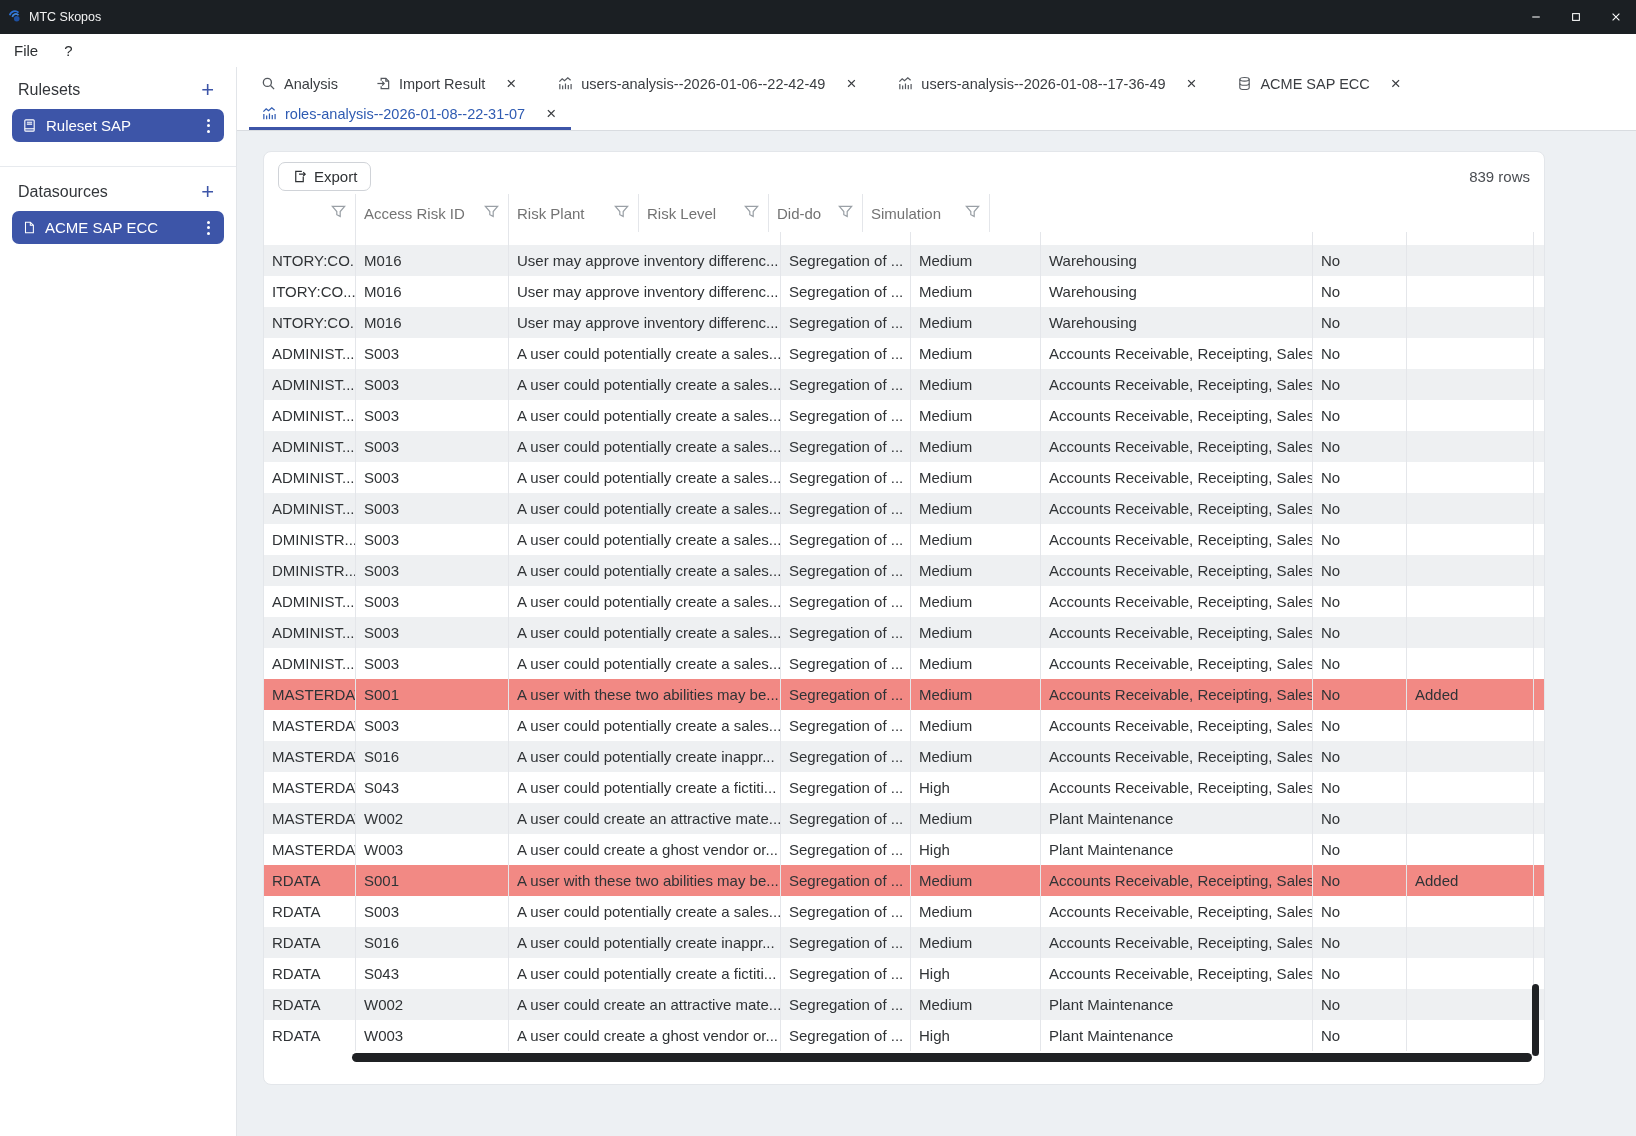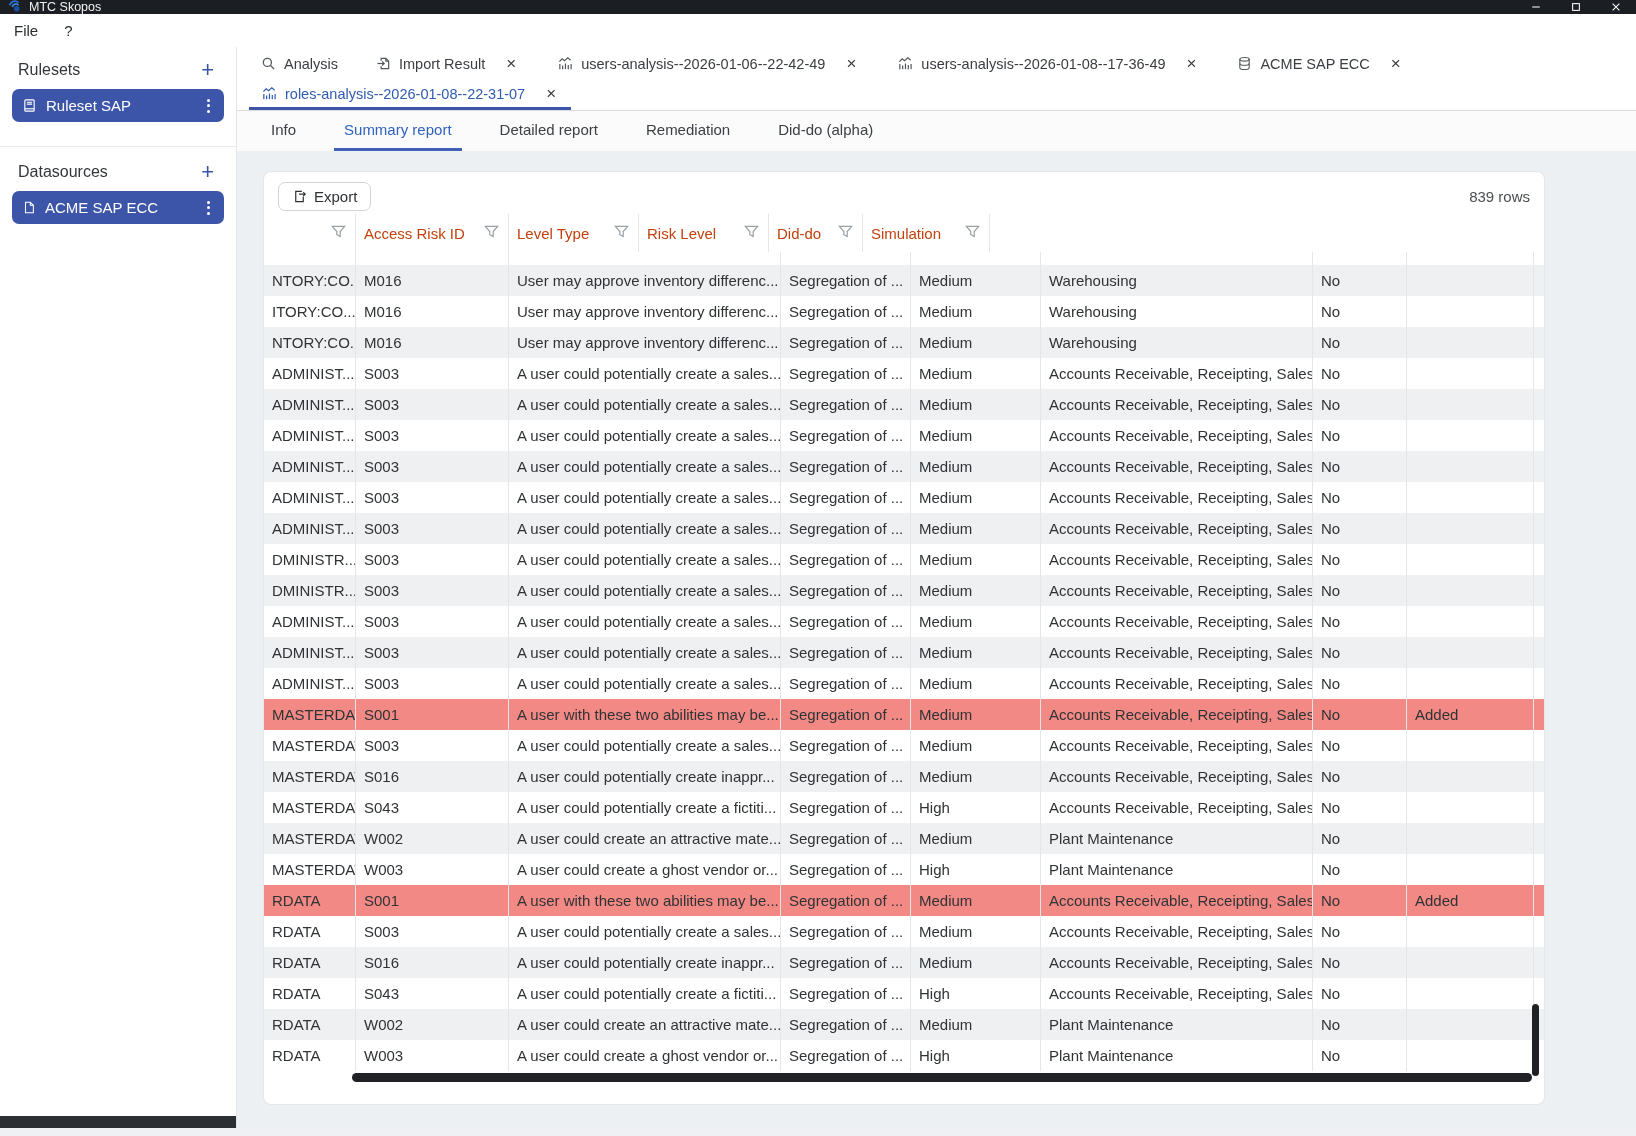--- a/index.html
+++ b/index.html
@@ -1,20 +1,20 @@
 <!DOCTYPE html>
 <html><head>
 <meta charset="utf-8">
 <style>
   * { box-sizing: border-box; margin: 0; padding: 0; }
   html,body { width:1636px; height:1136px; overflow:hidden; }
   body { font-family:"Liberation Sans", sans-serif; background:#eef0f3; color:#303336; }
 
   
-  .titlebar { height:14px; background:#1b1f23; display:flex; align-items:center; color:#f2f2f2; font-size:12.5px; }
+  .titlebar { height:34px; background:#1b1f23; display:flex; align-items:center; color:#f2f2f2; font-size:12.5px; }
   .titlebar .appicon { margin:0 7px 0 8px; display:flex; }
   .titlebar .spacer { flex:1; }
   .wbtn { width:40px; height:22px; display:flex; align-items:center; justify-content:center; color:#fff; }
   .wbtn svg { stroke:#fff; }
 
   
   .menubar { height:33px; background:#fff; display:flex; align-items:center; padding-left:12px; gap:22px; }
   .menubar .menu-item { font-size:15px; color:#2b2e31; padding:4px 2px; cursor:default; }
 
   
@@ -56,21 +56,21 @@
   .toolbar { height:40px; display:flex; align-items:center; justify-content:space-between; padding:8px 14px 0 14px; }
   .export-btn { display:flex; align-items:center; gap:7px; border:1px solid #d0d3d8; border-radius:7px; padding:5px 13px; font-size:15px; color:#2e3134; background:#fff; cursor:pointer; }
   .export-btn svg { stroke:#2e3134; }
   .rows-count { font-size:15px; color:#4a4d52; }
 
   
   .tbl { margin-top:2px; }
   .trow { display:flex; height:31px; align-items:stretch; }
   .trow.header { height:38px; }
   .tcell { flex:none; display:flex; align-items:center; padding:0 8px; font-size:15px; border-right:1px solid #e4e6ea; overflow:hidden; white-space:nowrap; }
-  .header .tcell { color:#c2410c; justify-content:space-between; }
+  .header .tcell { color:#737373; justify-content:space-between; }
   .header .funnel { flex:none; }
   .funnel svg { stroke:#9aa0a6; }
   .trow.even { background:#eef0f2; }
   .trow.odd { background:#fff; }
   .trow.red { background:#f28984; }
   .trow.partial { height:13px; overflow:hidden; position:relative; }
   .trow.partial .tcell { align-items:flex-start; }
   .trow.partial .tcell span { display:block; margin-top:-19px; }
 
   
@@ -234,27 +234,20 @@
               <path d="M8.5 14V8"></path>
               <path d="M11.5 14V9.5"></path>
               <path d="M14.5 14V8.5"></path>
               <path d="M2 6l3-3 2.5 2L11 2l3 2.5"></path>
             </svg>
           </span>
           <span>roles-analysis--2026-01-08--22-31-07</span>
           <span class="close">×</span>
         </div>
       </div>
-    <div class="subtabs" id="subtabs">
-        <div class="subtab">Info</div>
-        <div class="subtab active">Summary report</div>
-        <div class="subtab">Detailed report</div>
-        <div class="subtab">Remediation</div>
-        <div class="subtab">Did-do (alpha)</div>
-      </div>
 
     <div class="content">
       <div class="card">
         <div class="toolbar">
           <button class="export-btn">
             <svg width="15" height="15" viewBox="0 0 16 16" fill="none">
               <path d="M10.5 2.5H4v11h8V8" stroke-width="1.3"></path>
               <path d="M7.5 5.5h6.5" stroke-width="1.3"></path>
               <path d="M12 3.5l2 2-2 2" stroke-width="1.3"></path>
             </svg>
@@ -270,21 +263,21 @@
                     <path d="M2.5 3.5h13L10.8 9v5.2L7.2 12.4V9z"></path>
                   </svg></span>
               </div>
               <div class="tcell" style="width: 153px;">
                 <span>Access Risk ID</span>
                 <span class="funnel"><svg width="17" height="17" viewBox="0 0 18 18" fill="none" stroke-width="1.3">
                     <path d="M2.5 3.5h13L10.8 9v5.2L7.2 12.4V9z"></path>
                   </svg></span>
               </div>
               <div class="tcell" style="width: 130px;">
-                <span>Level Type</span>
+                <span>Risk Plant</span>
                 <span class="funnel"><svg width="17" height="17" viewBox="0 0 18 18" fill="none" stroke-width="1.3">
                     <path d="M2.5 3.5h13L10.8 9v5.2L7.2 12.4V9z"></path>
                   </svg></span>
               </div>
               <div class="tcell" style="width: 130px;">
                 <span>Risk Level</span>
                 <span class="funnel"><svg width="17" height="17" viewBox="0 0 18 18" fill="none" stroke-width="1.3">
                     <path d="M2.5 3.5h13L10.8 9v5.2L7.2 12.4V9z"></path>
                   </svg></span>
               </div>

